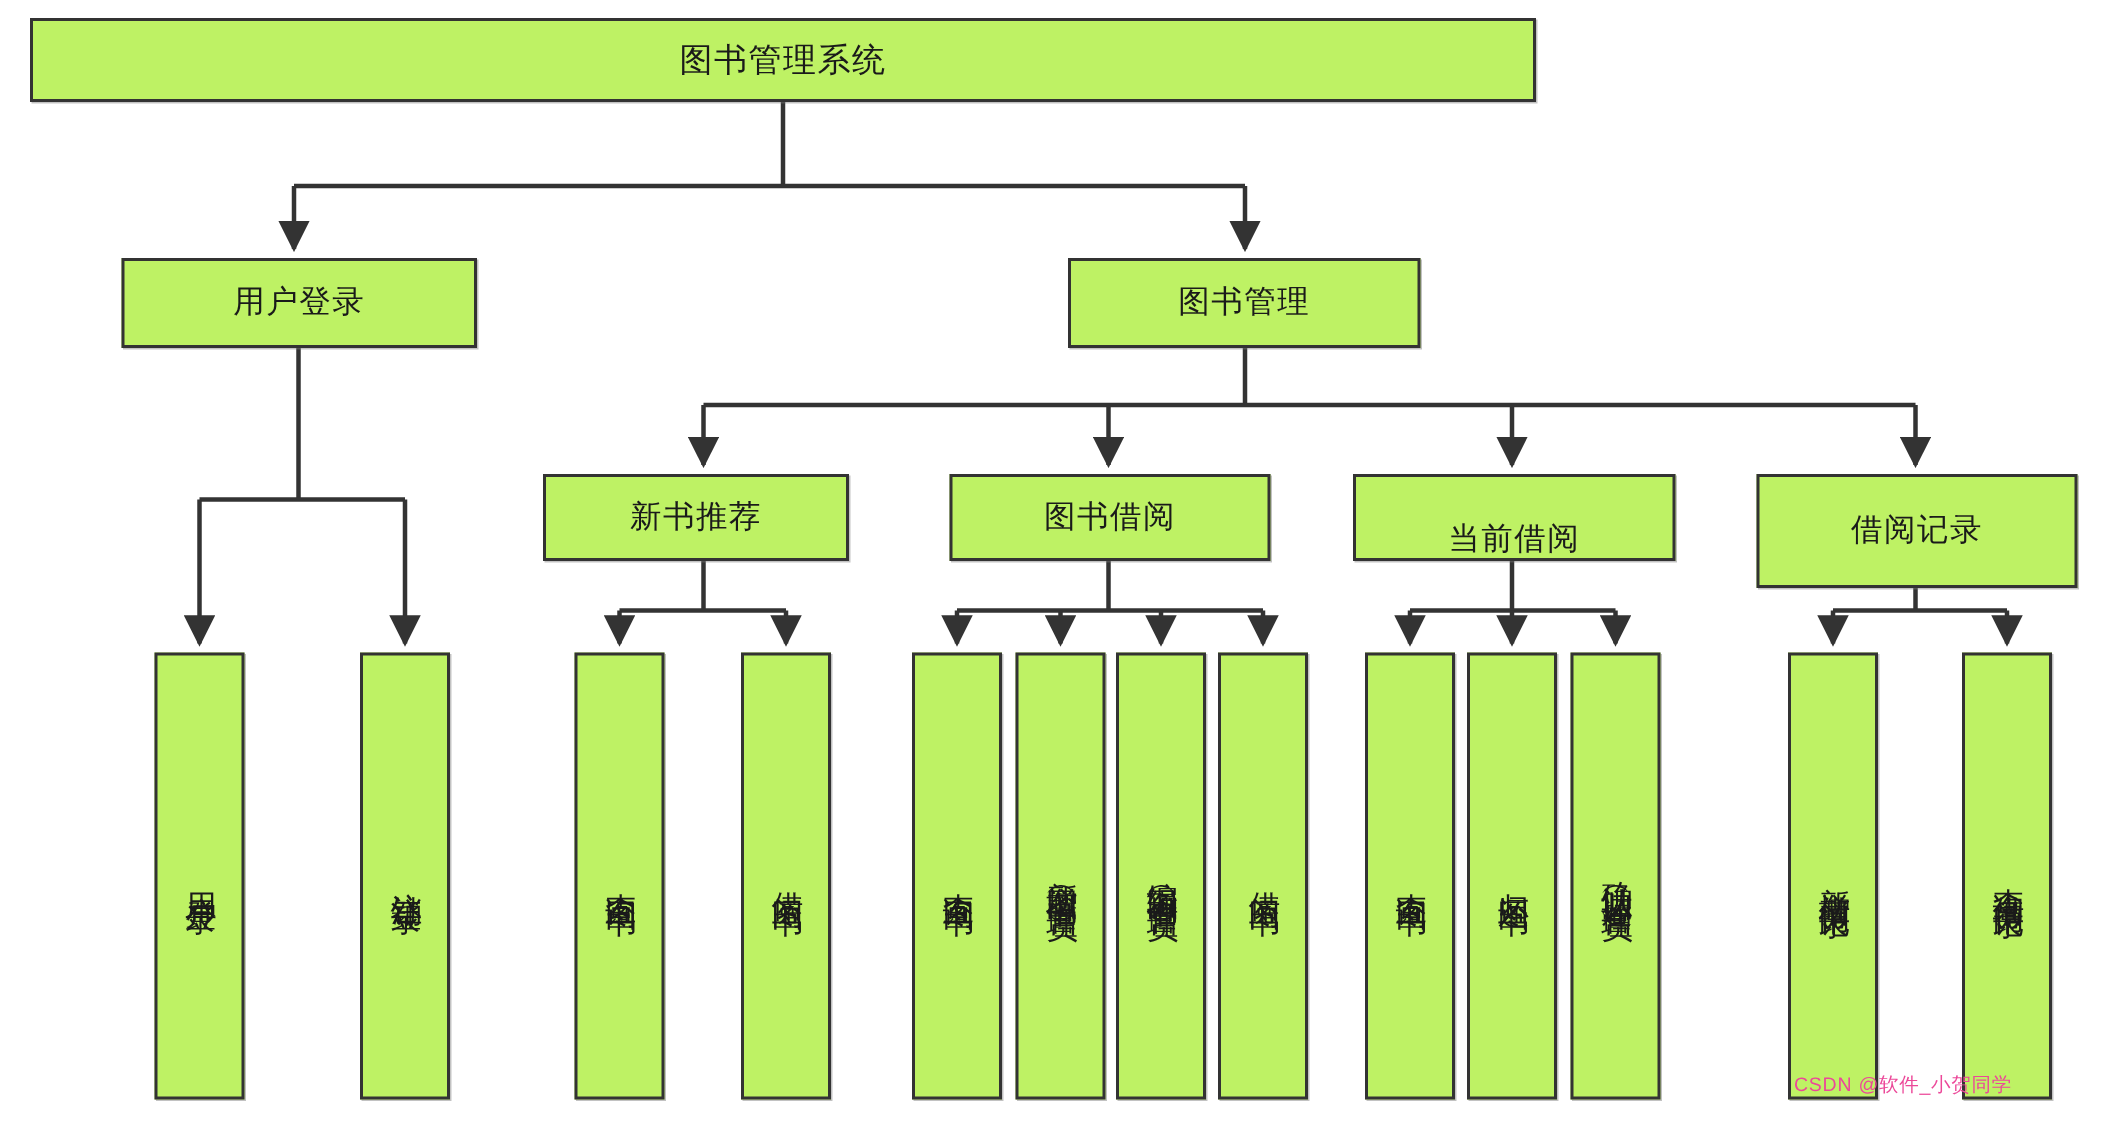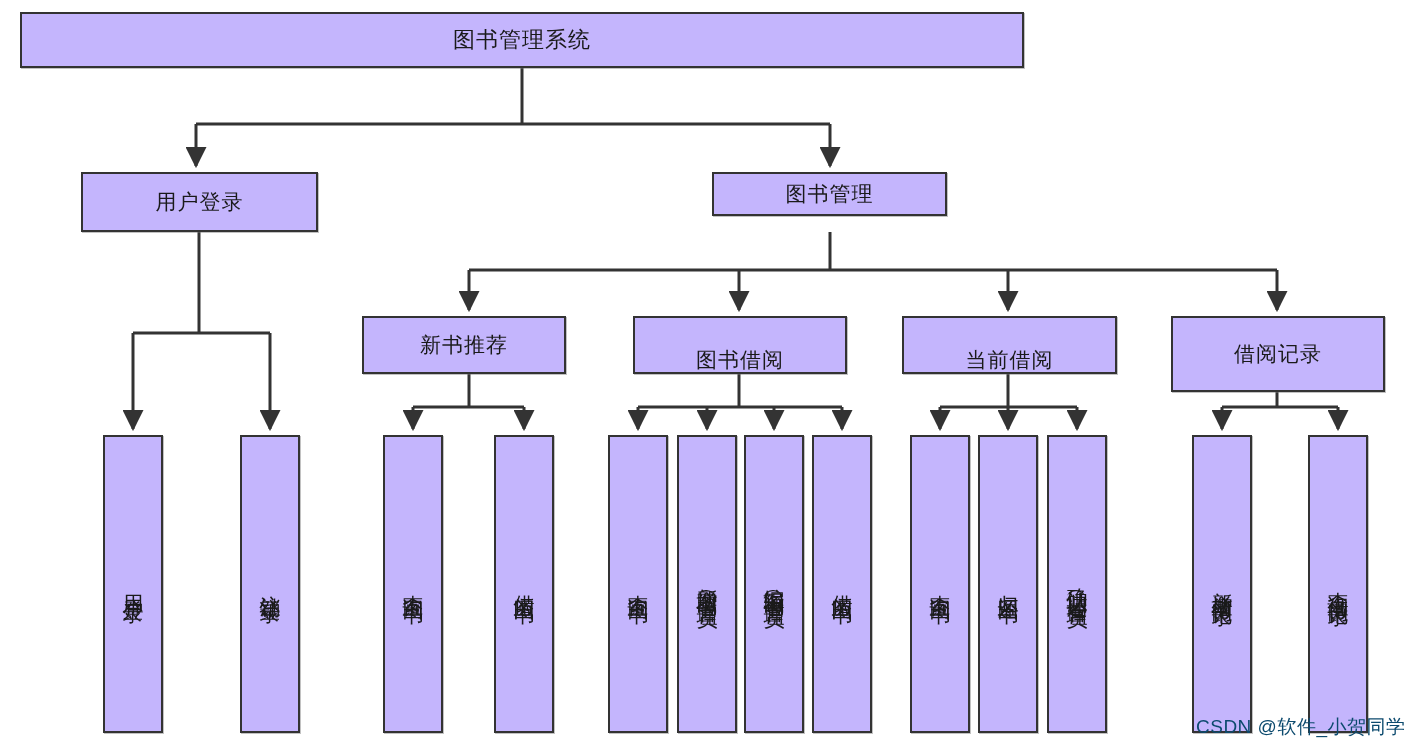--- a/index.html
+++ b/index.html
@@ -22,21 +22,21 @@
     position: absolute;
     left: 0;
     top: 0;
     width: 1405px;
     height: 747px;
     pointer-events: none;
   }
   .node {
     position: absolute;
     box-sizing: border-box;
-    background: #c4b5fd;
+    background: #bef264;
     border: 2px solid #333333;
     box-shadow: 1px 1px 0 rgba(120,120,120,0.45);
     display: flex;
     align-items: center;
     justify-content: center;
     color: #1a1a1a;
     text-align: center;
   }
   .node.horiz {
     font-size: 21px;
@@ -55,22 +55,22 @@
     writing-mode: vertical-rl;
     text-orientation: upright;
     display: block;
     white-space: nowrap;
   }
   .node.root {
     font-size: 22px;
   }
   .watermark {
     position: absolute;
-    color: #0c4a6e;
-    font-size: 19px;
+    color: #ec4899;
+    font-size: 13px;
     letter-spacing: 0.5px;
     white-space: nowrap;
     user-select: none;
   }
 </style>
 </head>
 <body>
 
 <div id="canvas">
 
@@ -124,28 +124,28 @@
     </g>
   </svg>
 
   <div class="node horiz root" style="left:20px; top:12px; width:1004px; height:56px;">
     <span>图书管理系统</span>
   </div>
 
   <div class="node horiz" style="left:81px; top:172px; width:237px; height:60px;">
     <span>用户登录</span>
   </div>
-  <div class="node horiz" style="left:712px; top:172px; width:235px; height:44px;">
+  <div class="node horiz" style="left:712px; top:172px; width:235px; height:60px;">
     <span>图书管理</span>
   </div>
 
   <div class="node horiz" style="left:362px; top:316px; width:204px; height:58px;">
     <span>新书推荐</span>
   </div>
-  <div class="node horiz" style="left:633px; top:316px; width:214px; height:58px;align-items:flex-end;">
+  <div class="node horiz" style="left:633px; top:316px; width:214px; height:58px;">
     <span>图书借阅</span>
   </div>
   <div class="node horiz" style="left:902px; top:316px; width:215px; height:58px;align-items:flex-end;">
     <span>当前借阅</span>
   </div>
   <div class="node horiz" style="left:1171px; top:316px; width:214px; height:76px;">
     <span>借阅记录</span>
   </div>
 
   <div class="node vert" style="left:103px; top:435px; width:60px; height:298px;">

